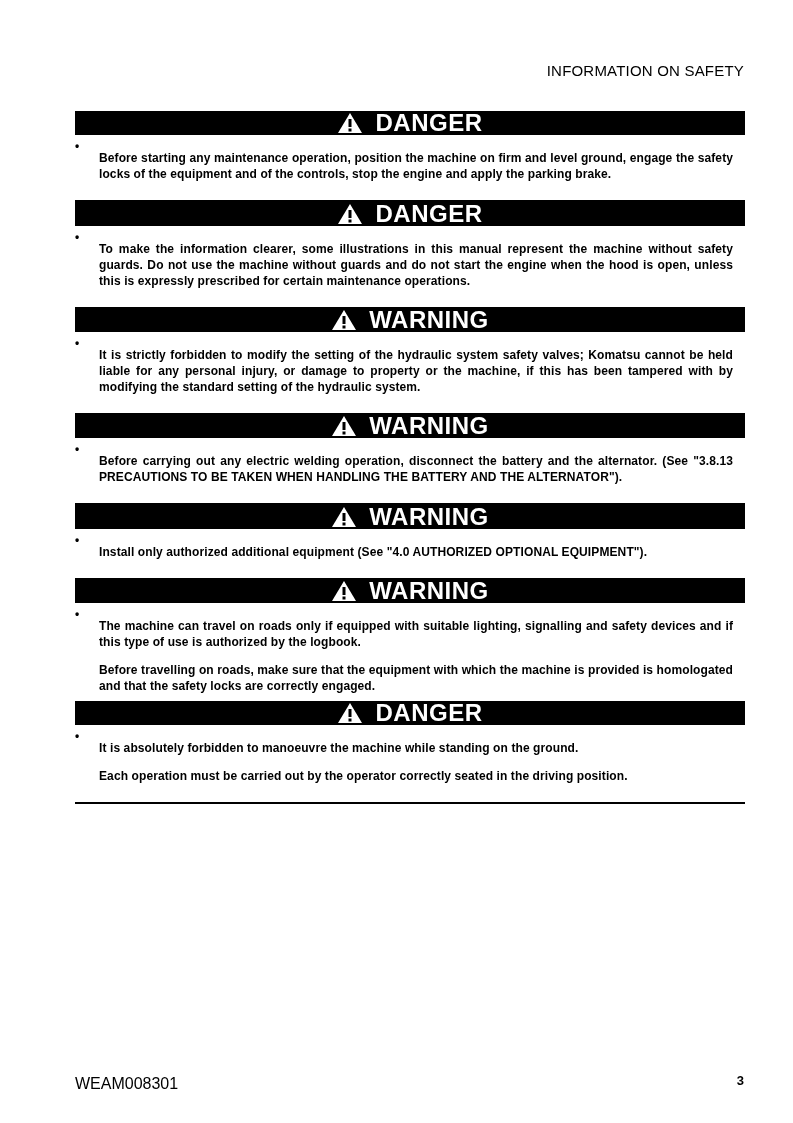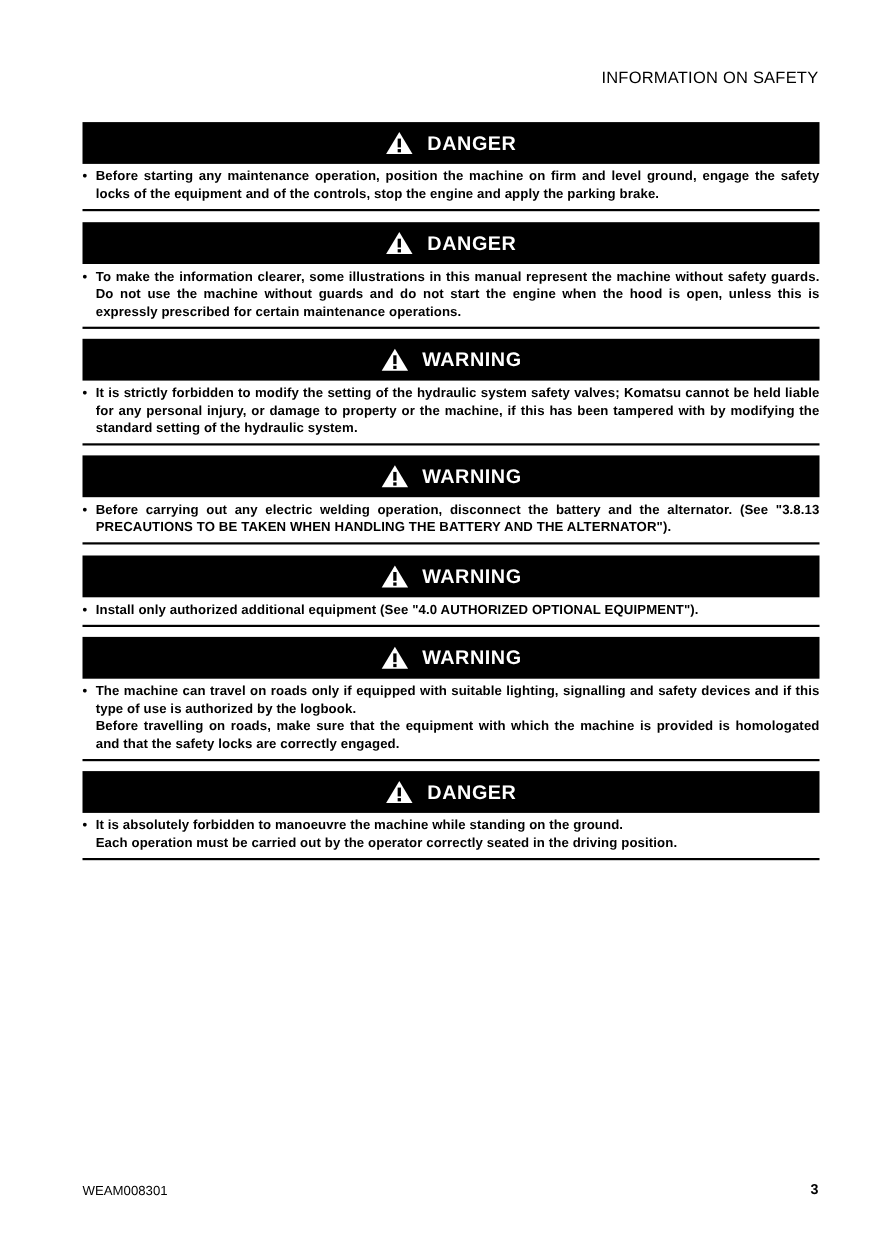--- a/index.html
+++ b/index.html
@@ -1,29 +1,29 @@
 <!DOCTYPE html>
 <html><head>
 <meta charset="utf-8">
 <style>
   html, body { margin: 0; padding: 0; background: #ffffff; }
   body { width: 793px; height: 1123px; position: relative; overflow: hidden;
          font-family: "Liberation Sans", sans-serif; color: #000; }
   .header { position: absolute; top: 62px; right: 49px; font-size: 15px; letter-spacing: 0.2px; }
   .block { position: absolute; left: 75px; width: 670px; }
-  .bar { height: 38px; background: #000; color: #fff; display: flex; align-items: center;
-         justify-content: center; font-weight: bold; font-size: 18px; letter-spacing: 0.5px; }
+  .bar { height: 24px; background: #000; color: #fff; display: flex; align-items: center;
+         justify-content: center; font-weight: bold; font-size: 24px; letter-spacing: 0.5px; }
   .bar .icon { width: 26px; height: 22px; margin-right: 12px; display: inline-block; }
   .bar .icon svg { display: block; }
   .body { font-size: 12px; font-weight: bold; line-height: 16px; padding: 3px 0 6px 12px;
           position: relative; text-align: justify; font-family: "Liberation Sans Narrow", "Liberation Sans", sans-serif; letter-spacing: 0.1px; }
   .body .bullet { position: absolute; left: 0; top: 3px; font-size: 12px; }
-  .body p { margin: 0; }
+  .body p { margin: 12px; }
   .rule { height: 2px; background: #000; }
-  .footer-code { position: absolute; left: 75px; top: 1075px; font-size: 12px; }
+  .footer-code { position: absolute; left: 75px; top: 1075px; font-size: 16px; }
   .footer-page { position: absolute; right: 49px; top: 1073px; font-size: 13px; font-weight: bold; }
 </style>
 </head>
 <body>
 
 <div class="header">INFORMATION ON SAFETY</div>
 
 <div class="block" style="top:111px;">
   <div class="bar">
     <span class="icon">

